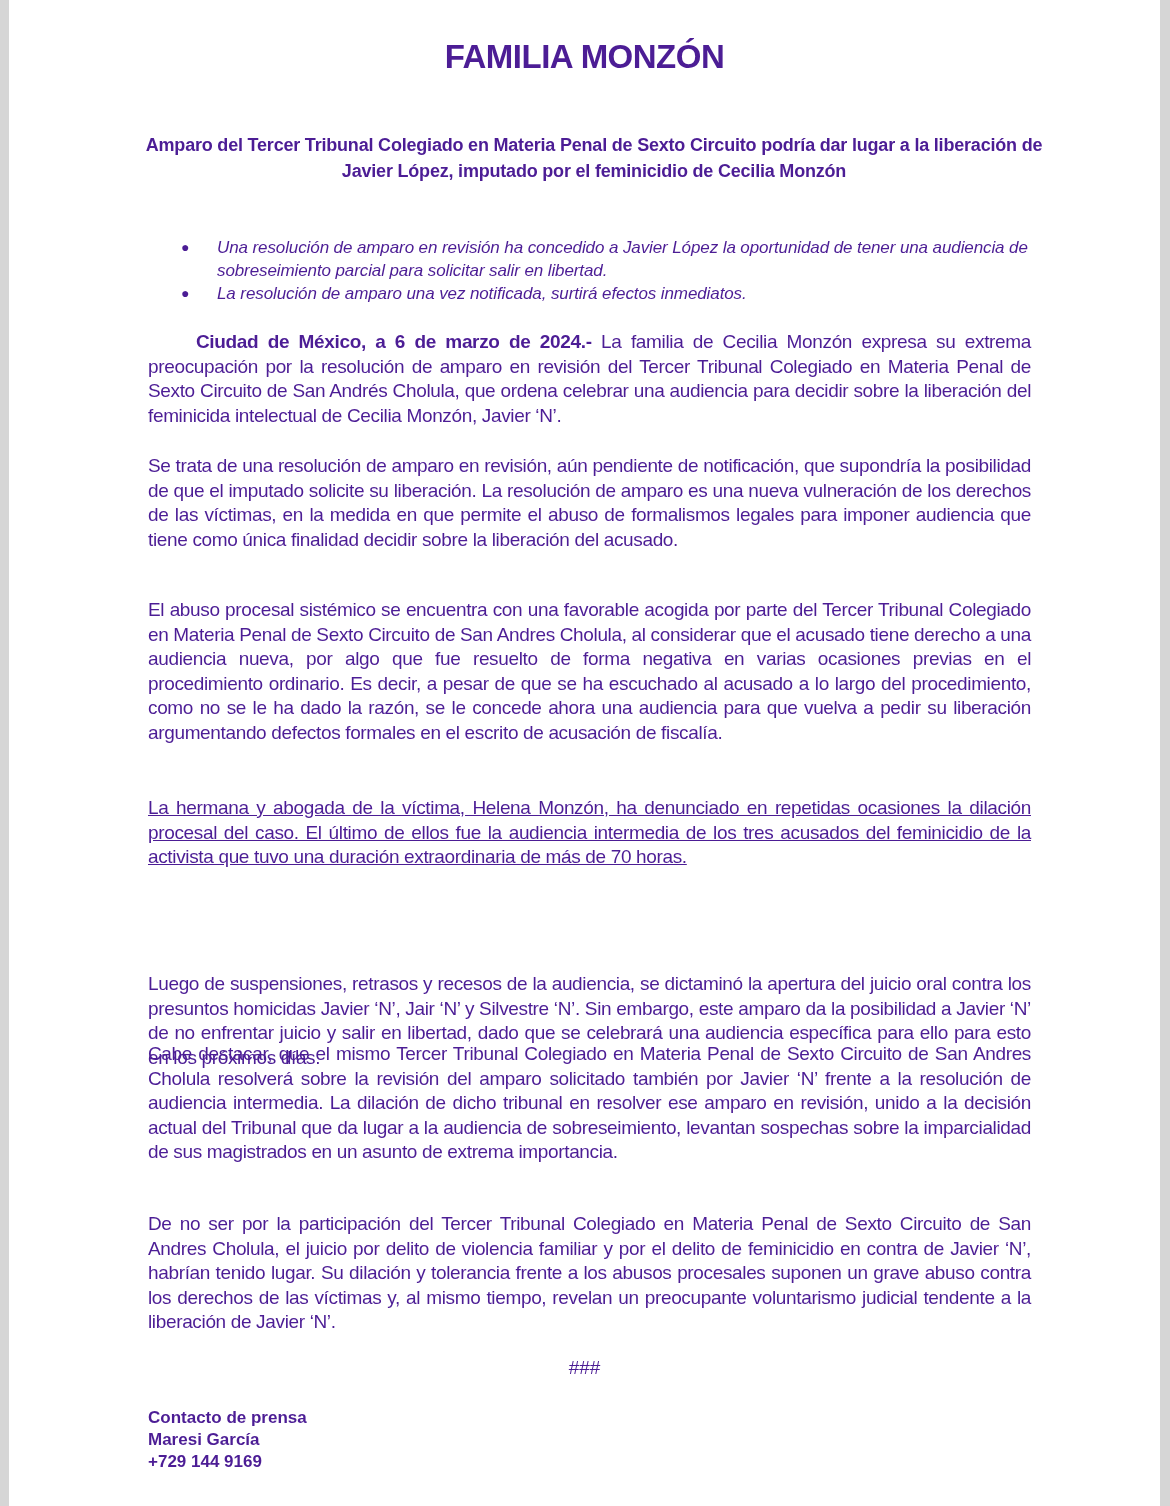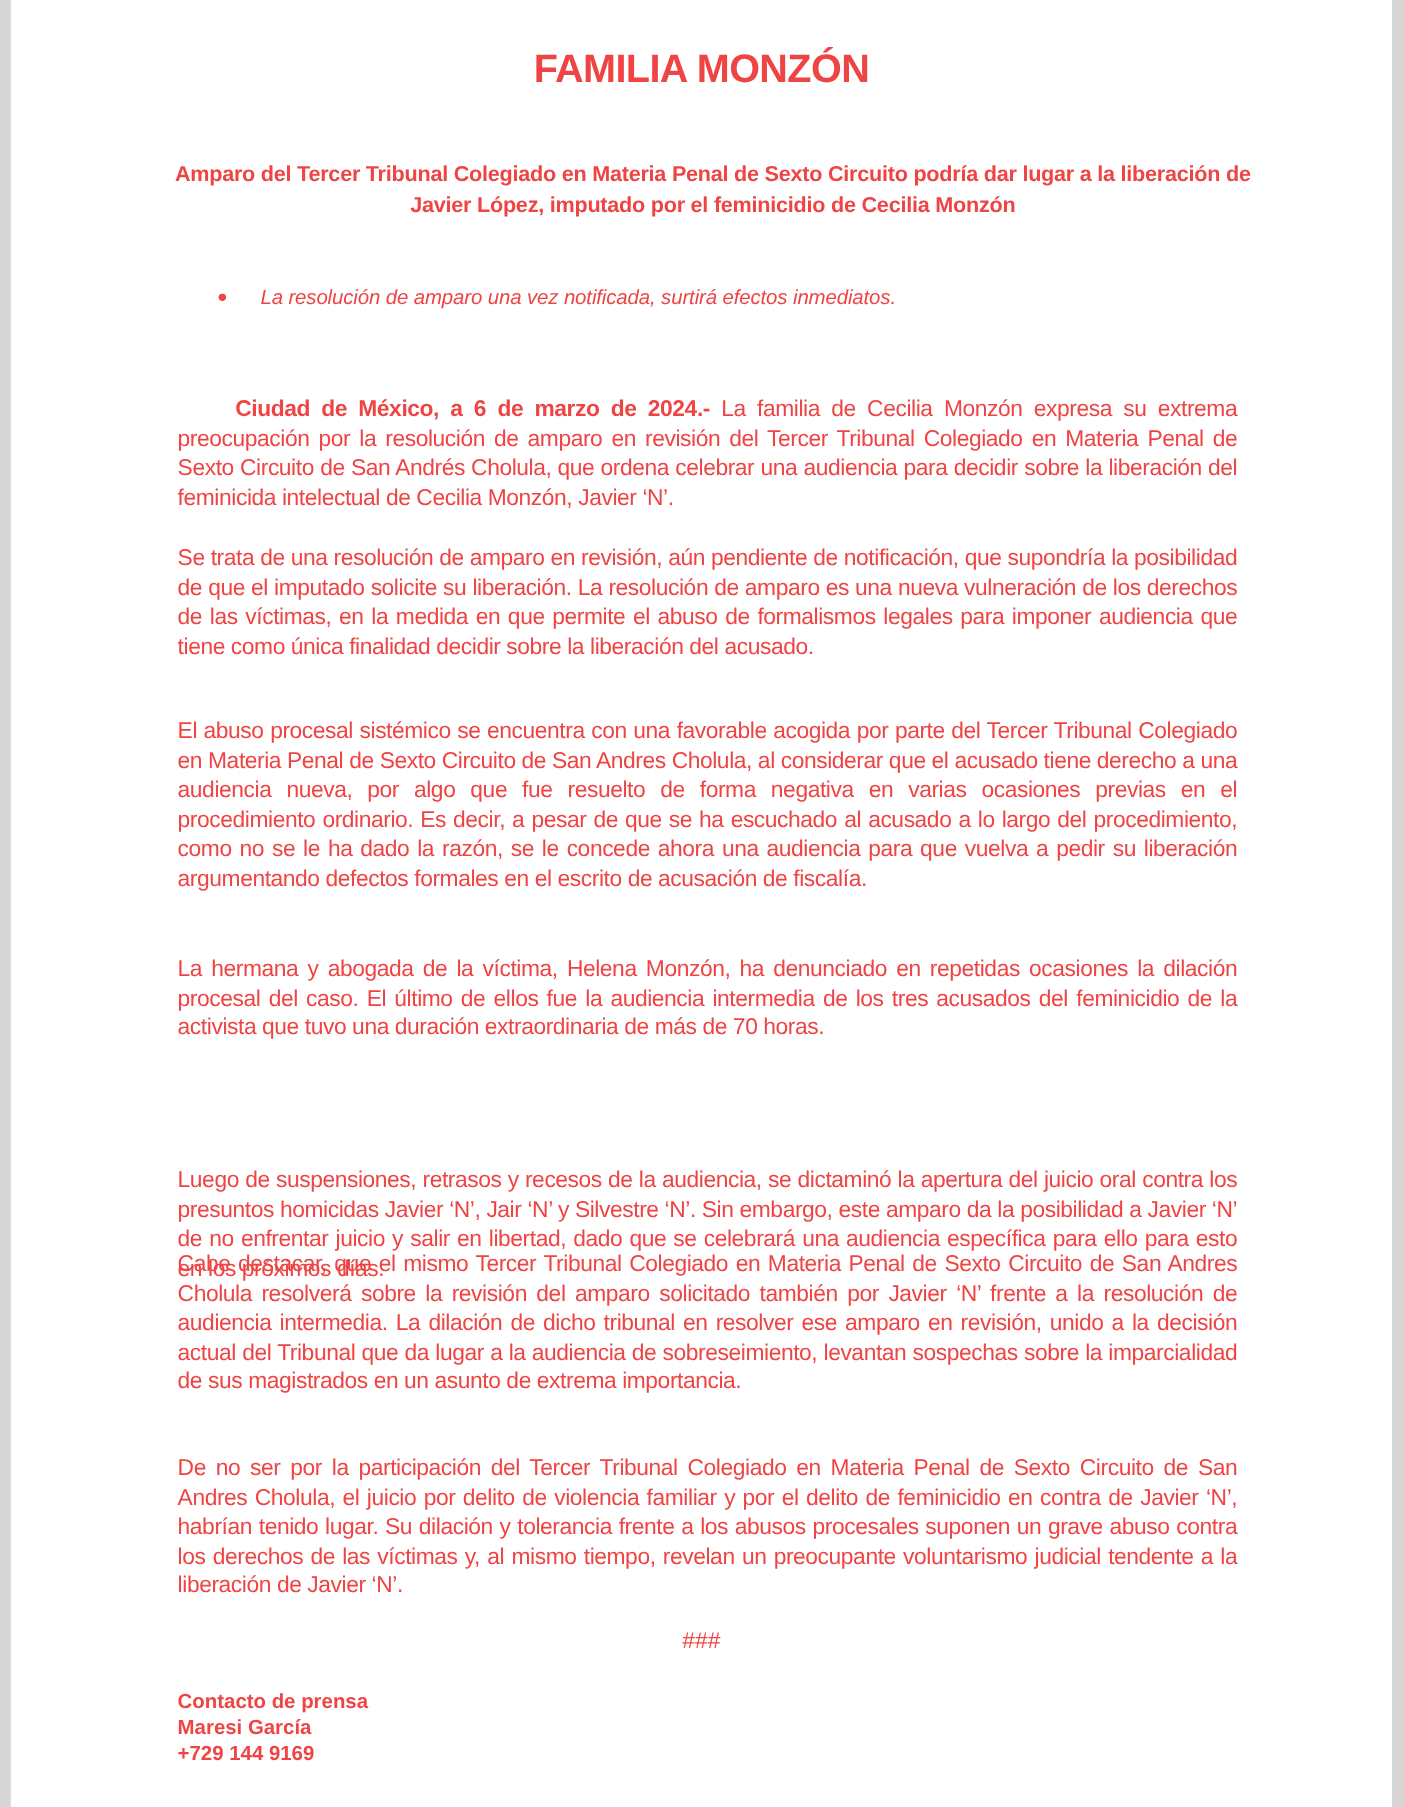--- a/index.html
+++ b/index.html
@@ -10,21 +10,21 @@
       overflow: hidden;
       background: #d6d6d6;
     }
     .page {
       position: absolute;
       left: 9px;
       top: 0;
       width: 1151px;
       height: 1506px;
       background: #ffffff;
-      color: #ef4444;
+      color: #4c1d95;
       font-family: "Liberation Sans", sans-serif;
     }
     .title {
       position: absolute;
       top: 38px;
       left: 0;
       width: 100%;
       text-align: center;
       font-weight: bold;
       font-size: 33px;
@@ -97,34 +97,35 @@
 <body>
 
 <div class="page">
   <div class="title">FAMILIA MONZÓN</div>
 
   <div class="headline">Amparo del Tercer Tribunal Colegiado en Materia Penal de Sexto Circuito podría dar lugar a la liberación de Javier López, imputado por el feminicidio de Cecilia Monzón</div>
 
   <ul class="bullets">
     <li>
       <span class="dot">●</span>
+      <span>Una resolución de amparo en revisión ha concedido a Javier López la oportunidad de tener una audiencia de sobreseimiento parcial para solicitar salir en libertad.</span>
     </li>
     <li>
       <span class="dot">●</span>
       <span>La resolución de amparo una vez notificada, surtirá efectos inmediatos.</span>
     </li>
   </ul>
 
   <p class="body" style="top:330px;"><span class="lead">Ciudad de México, a 6 de marzo de 2024.-</span><span> La familia de Cecilia Monzón expresa su extrema preocupación por la resolución de amparo en revisión del Tercer Tribunal Colegiado en Materia Penal de Sexto Circuito de San Andrés Cholula, que ordena celebrar una audiencia para decidir sobre la liberación del feminicida intelectual de Cecilia Monzón, Javier ‘N’.</span></p>
 
   <p class="body" style="top:454px;">Se trata de una resolución de amparo en revisión, aún pendiente de notificación, que supondría la posibilidad de que el imputado solicite su liberación. La resolución de amparo es una nueva vulneración de los derechos de las víctimas, en la medida en que permite el abuso de formalismos legales para imponer audiencia que tiene como única finalidad decidir sobre la liberación del acusado.</p>
 
   <p class="body" style="top:598px;">El abuso procesal sistémico se encuentra con una favorable acogida por parte del Tercer Tribunal Colegiado en Materia Penal de Sexto Circuito de San Andres Cholula, al considerar que el acusado tiene derecho a una audiencia nueva, por algo que fue resuelto de forma negativa en varias ocasiones previas en el procedimiento ordinario. Es decir, a pesar de que se ha escuchado al acusado a lo largo del procedimiento, como no se le ha dado la razón, se le concede ahora una audiencia para que vuelva a pedir su liberación argumentando defectos formales en el escrito de acusación de fiscalía.</p>
 
-  <p class="body" style="top:796px;">La hermana y abogada de la víctima, Helena Monzón, ha denunciado en repetidas ocasiones la dilación procesal del caso. El último de ellos fue la audiencia intermedia de los tres acusados del feminicidio de la activista que tuvo una duración extraordinaria de más de 70 horas.</p>
+  <p class="body" style="top:796px;text-decoration:underline;">La hermana y abogada de la víctima, Helena Monzón, ha denunciado en repetidas ocasiones la dilación procesal del caso. El último de ellos fue la audiencia intermedia de los tres acusados del feminicidio de la activista que tuvo una duración extraordinaria de más de 70 horas.</p>
 
   <p class="body" style="top:972px;">Luego de suspensiones, retrasos y recesos de la audiencia, se dictaminó la apertura del juicio oral contra los presuntos homicidas Javier ‘N’, Jair ‘N’ y Silvestre ‘N’. Sin embargo, este amparo da la posibilidad a Javier ‘N’ de no enfrentar juicio y salir en libertad, dado que se celebrará una audiencia específica para ello para esto en los próximos días.</p>
 
   <p class="body" style="top:1042px;">Cabe destacar, que el mismo Tercer Tribunal Colegiado en Materia Penal de Sexto Circuito de San Andres Cholula resolverá sobre la revisión del amparo solicitado también por Javier ‘N’ frente a la resolución de audiencia intermedia. La dilación de dicho tribunal en resolver ese amparo en revisión, unido a la decisión actual del Tribunal que da lugar a la audiencia de sobreseimiento, levantan sospechas sobre la imparcialidad de sus magistrados en un asunto de extrema importancia.</p>
 
   <p class="body" style="top:1212px;">De no ser por la participación del Tercer Tribunal Colegiado en Materia Penal de Sexto Circuito de San Andres Cholula, el juicio por delito de violencia familiar y por el delito de feminicidio en contra de Javier ‘N’, habrían tenido lugar. Su dilación y tolerancia frente a los abusos procesales suponen un grave abuso contra los derechos de las víctimas y, al mismo tiempo, revelan un preocupante voluntarismo judicial tendente a la liberación de Javier ‘N’.</p>
 
   <div class="separator">###</div>
 
   <div class="contact">

